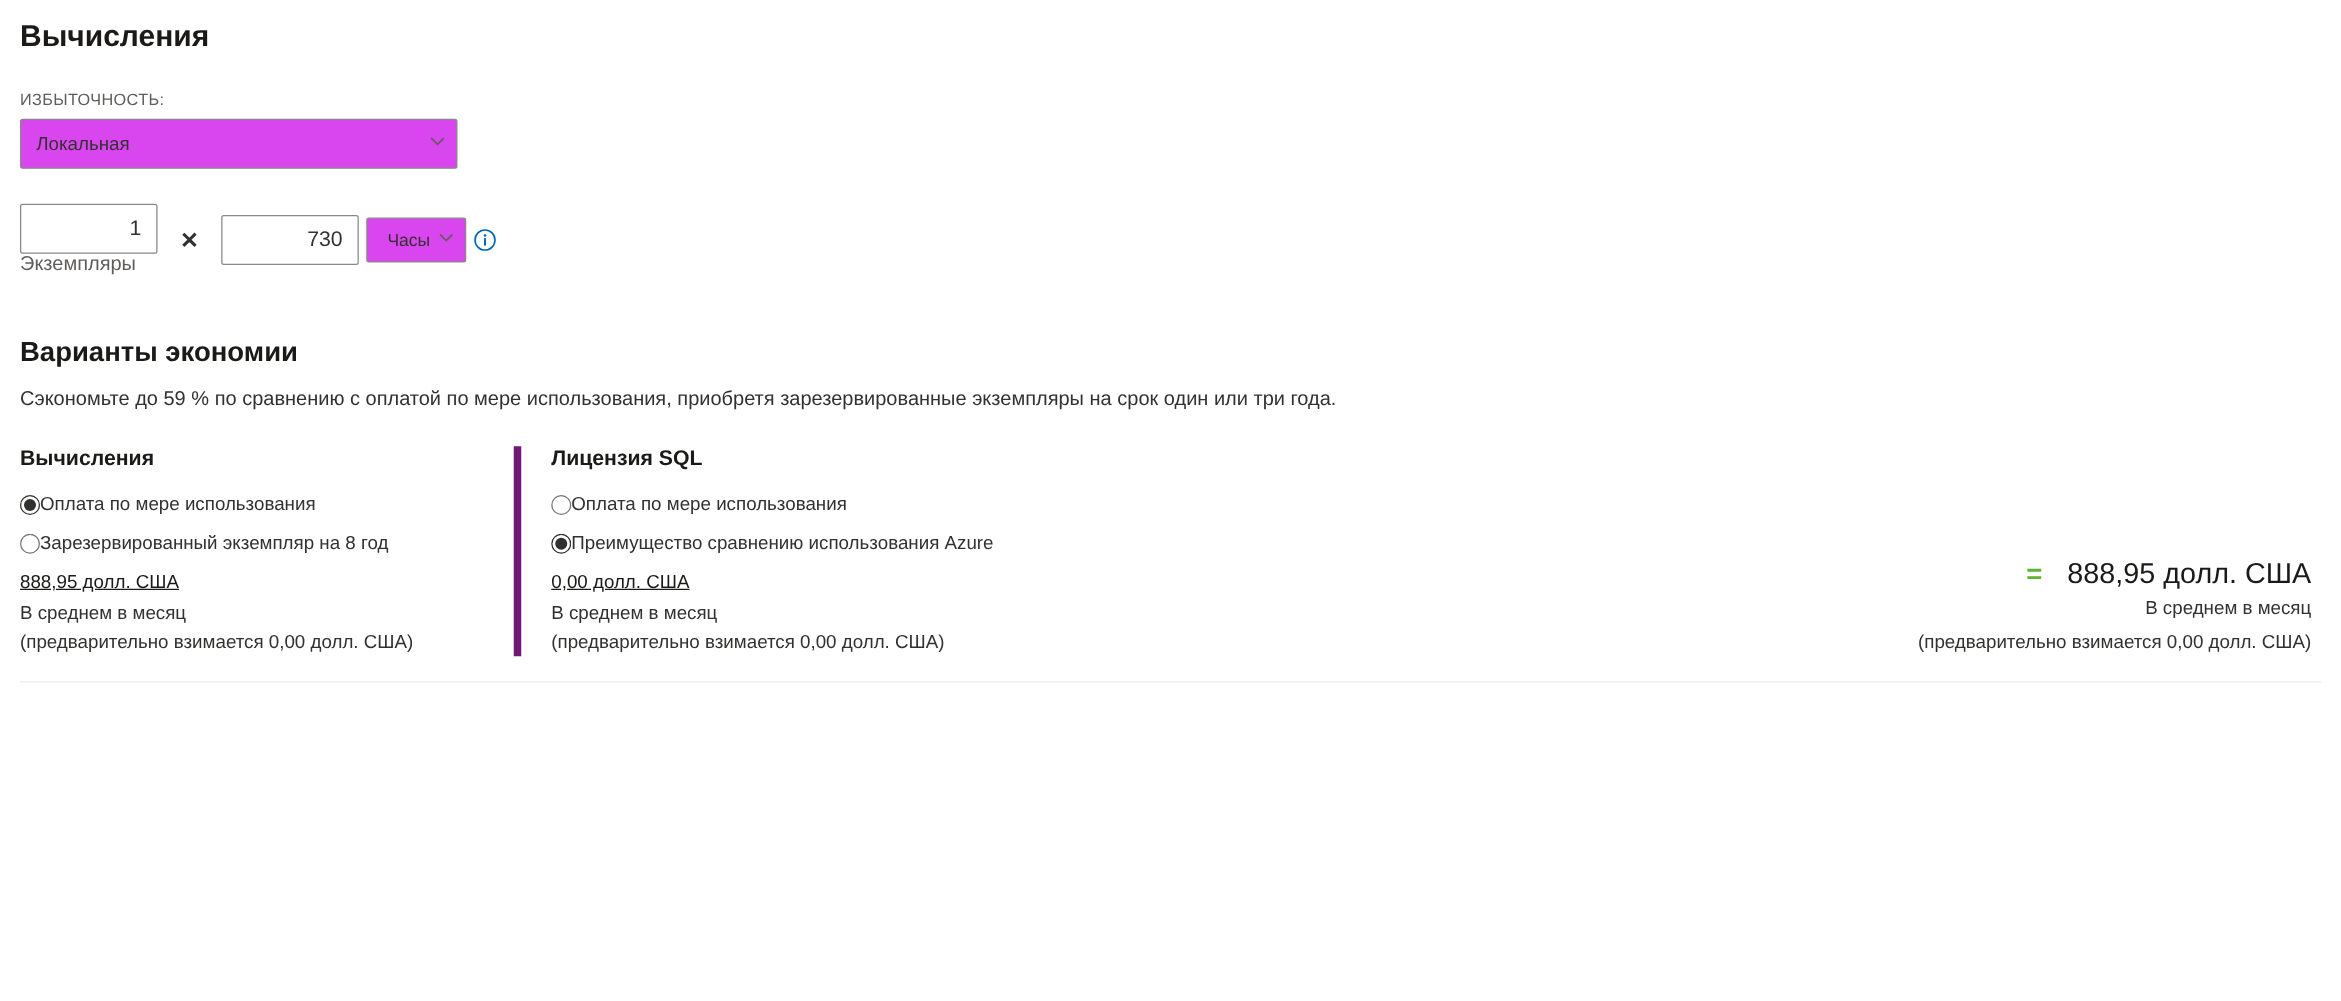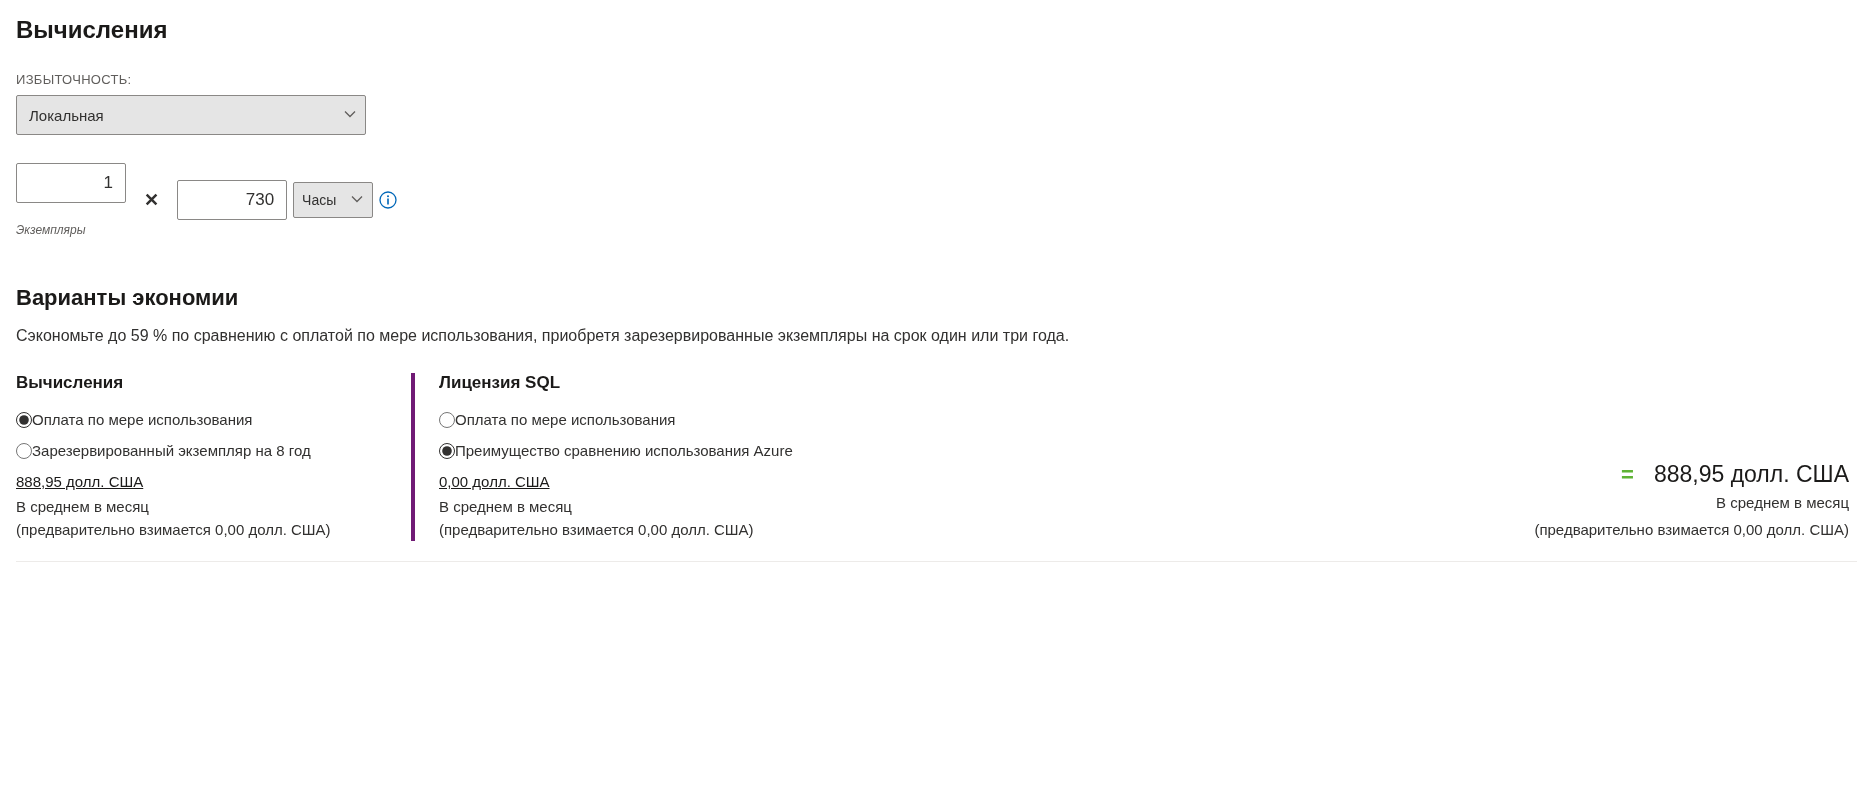--- a/index.html
+++ b/index.html
@@ -23,61 +23,60 @@
   margin-bottom: 8px;
 }
 .select-wrap {
   position: relative;
   display: inline-block;
 }
 select.dropdown {
   appearance: none;
   -webkit-appearance: none;
   border: 1px solid #8a8886;
-  background: #e5e5e5;
+  background: #d946ef;
   font-size: 15px;
   color: #323130;
   padding: 8px 36px 8px 12px;
   height: 40px;
   border-radius: 2px;
   cursor: pointer;
 }
 .select-wrap .chev {
   position: absolute;
   right: 10px;
   top: 50%;
   transform: translateY(-50%);
   pointer-events: none;
   color: #605e5c;
 }
 .dropdown.wide { width: 350px; }
-.dropdown.small { width: 80px; font-size: 14px; padding: 6px 28px 6px 8px; height: 36px; }
+.dropdown.small { width: 80px; font-size: 14px; padding: 6px 28px 6px 8px; height: 36px; text-align: right; }
 .row-inputs {
   display: flex;
   align-items: center;
   gap: 18px;
   margin-top: 28px;
 }
 .num-input {
   border: 1px solid #8a8886;
   background: #fff;
   font-size: 17px;
   color: #323130;
   text-align: right;
   padding: 6px 12px;
   height: 40px;
   width: 110px;
   border-radius: 2px;
 }
 .num-block { display: flex; flex-direction: column; }
 .sub-label {
-  font-size: 12px;
+  font-size: 16px;
   color: #605e5c;
-  margin-top: 20px;
-  font-style: italic;
+  margin-top: 0;
 }
 .mult {
   font-size: 18px;
   font-weight: 700;
   color: #323130;
 }
 .duration-group {
   display: flex;
   align-items: center;
   gap: 6px;
@@ -104,21 +103,21 @@
   display: flex;
   align-items: stretch;
   border-bottom: 1px solid #edebe9;
   padding-bottom: 20px;
 }
 .option-col {
   flex: 0 0 auto;
   width: 395px;
   padding-right: 24px;
 }
-.option-col.sql { padding-left: 24px; border-left: 4px solid #701a75; width: 430px; }
+.option-col.sql { padding-left: 24px; border-left: 6px solid #701a75; width: 430px; }
 .col-title {
   font-size: 17px;
   font-weight: 600;
   color: #1b1a19;
   margin-bottom: 18px;
 }
 .radio-item {
   display: flex;
   align-items: center;
   gap: 0;

